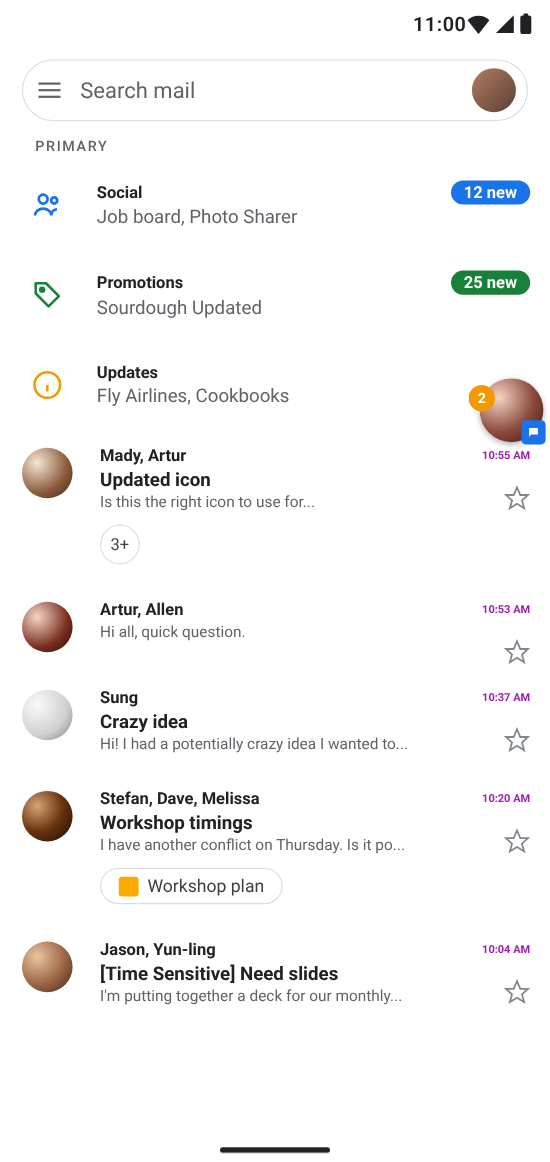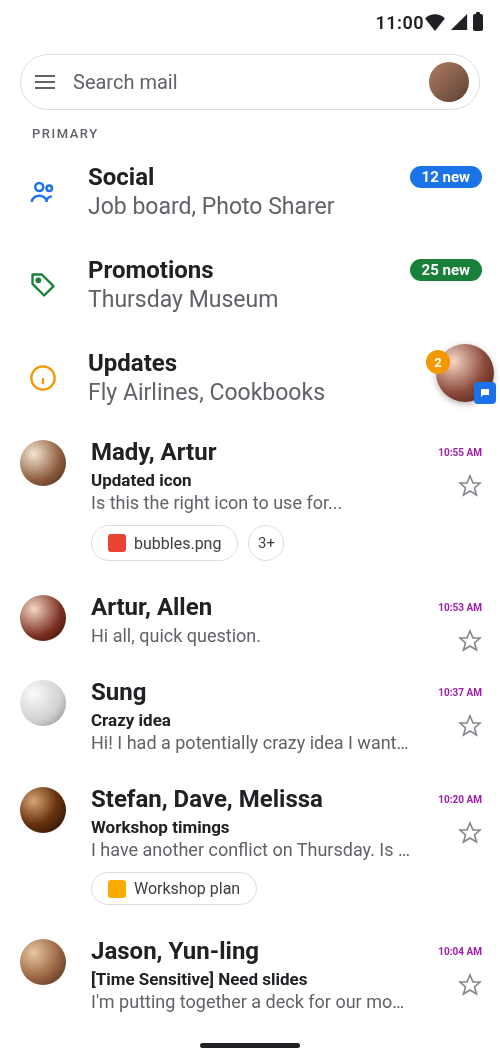--- a/index.html
+++ b/index.html
@@ -17,30 +17,30 @@
   .avatar-main { width: 40px; height: 40px; border-radius: 50%; overflow:hidden; background: linear-gradient(135deg,#b07d62,#5c4033); display:flex; align-items:center; justify-content:center; color:#fff; font-weight:600; font-size:16px; }
 
   .section-label { padding: 6px 32px 4px; font-size: 13px; letter-spacing: 1.5px; color: #5f6368; font-weight: 500; }
 
   .list { }
   .item { display:flex; align-items:flex-start; padding: 14px 18px 14px 20px; gap: 22px; position:relative; }
   .item-avatar { width: 46px; height: 46px; border-radius: 50%; flex: 0 0 46px; display:flex; align-items:center; justify-content:center; margin-top:2px; }
   .item-avatar.icon { background: transparent; }
   .item-body { flex: 1; min-width: 0; }
   .row1 { display:flex; align-items:center; justify-content:space-between; margin-bottom: 4px; }
-  .sender { font-size: 24px; font-weight: 700; color:#202124; }
+  .sender { font-size: 15px; font-weight: 700; color:#202124; }
   .time { font-size: 10px; font-weight: 700; color:#a21caf;margin-left:35px; }
   .subject { font-size: 17px; font-weight: 700; color:#202124; margin-bottom: 2px; }
-  .snippet { font-size: 18px; color: #5f6368; }
+  .snippet { font-size: 14px; color: #5f6368; }
   .badge { border-radius: 14px; padding: 2px 12px; color:#fff; font-size: 15px; font-weight: 700; }
   .badge.blue { background:#1a73e8; }
   .badge.green { background:#188038; }
   .star { position:absolute; right:18px; bottom:14px; width:24px; height:24px; }
   .star svg { display:block; }
-  .category-subt { font-size: 23px; color:#5f6368; }
+  .category-subt { font-size: 17px; color:#5f6368; }
 
   .chips { display:flex; gap:10px; margin-top: 12px; }
   .chip { display:flex; align-items:center; gap:8px; padding: 6px 16px; border:1px solid #dadce0; border-radius: 20px; font-size: 16px; color:#3c4043; }
   .chip .sq { width:18px; height:18px; border-radius:3px; }
   .chip .sq.img { background:#ea4335; }
   .chip .sq.slides { background:#f9ab00; }
   .chip-count { width:36px; height:36px; border:1px solid #dadce0; border-radius:50%; display:flex; align-items:center; justify-content:center; font-size:15px; color:#3c4043; }
 
   .avatar-photo { width:100%; height:100%; border-radius:50%; display:flex; align-items:center; justify-content:center; color:#fff; font-weight:600; font-size:18px; }
   .av-mady { background: radial-gradient(circle at 30% 30%, #f5e6d3, #8b5a3c 60%, #3d2817); }
@@ -121,21 +121,21 @@
       <svg width="28" height="28" viewBox="0 0 24 24" fill="none" stroke="#188038" stroke-width="2" stroke-linejoin="round">
         <path d="M3 3h8l10 10-8 8L3 11V3z"></path>
           <circle cx="8" cy="8" r="1.5" fill="#188038"></circle>
       </svg>
     </div>
     <div class="item-body">
       <div class="row1">
         <span class="sender">Promotions</span>
         <span class="badge green">25 new</span>
       </div>
-      <div class="category-subt">Thursday Museum</div>
+      <div class="category-subt">Sourdough Updated</div>
     </div>
   </div>
 
   <div class="item category">
     <div class="item-avatar icon">
       <svg width="28" height="28" viewBox="0 0 24 24" fill="none" stroke="#f29900" stroke-width="2">
         <circle cx="12" cy="12" r="10"></circle>
           <line x1="12" y1="8" x2="12" y2="8"></line>
           <line x1="12" y1="12" x2="12" y2="17"></line>
       </svg>
@@ -153,24 +153,20 @@
         <div class="avatar-photo av-mady"></div>
       </div>
     <div class="item-body">
       <div class="row1">
         <span class="sender">Mady, Artur</span>
         <span class="time">10:55 AM</span>
       </div>
       <div class="subject">Updated icon</div>
       <div class="snippet truncate">Is this the right icon to use for...</div>
       <div class="chips">
-        <div class="chip">
-          <span class="sq img"></span>
-          <span>bubbles.png</span>
-        </div>
         <div class="chip-count">3+</div>
       </div>
     </div>
     <div class="star">
       <svg width="24" height="24" viewBox="0 0 24 24" fill="none" stroke="#80868b" stroke-width="1.6">
           <polygon points="12,2 15,9 22,9 16.5,14 18.5,21 12,17 5.5,21 7.5,14 2,9 9,9"></polygon>
         </svg>
     </div>
   </div>
 

